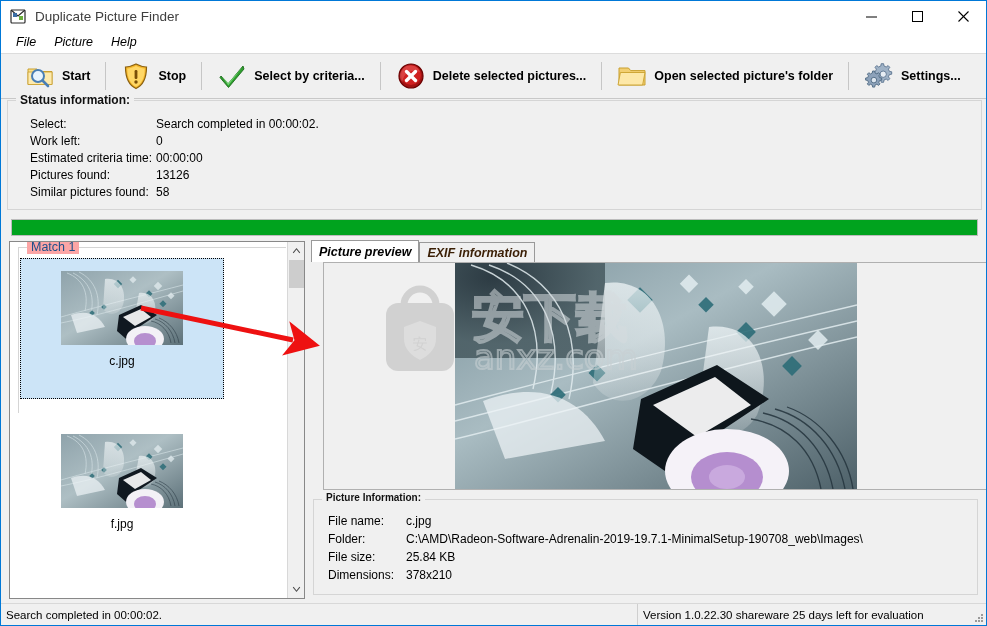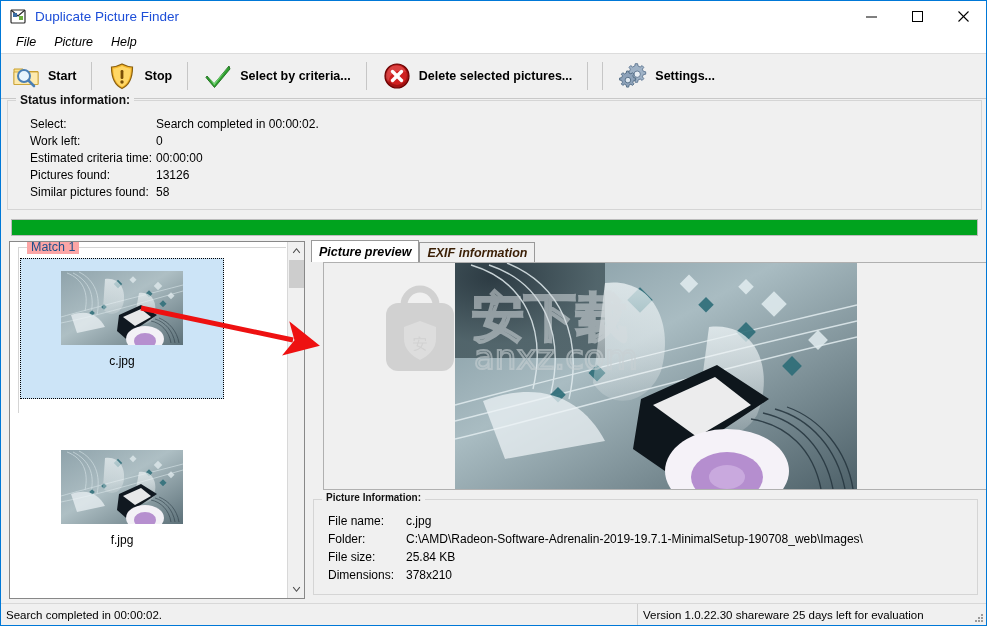--- a/index.html
+++ b/index.html
@@ -37,21 +37,21 @@
   .title-icon {
     margin-left: 8px;
     width: 18px;
     height: 18px;
     position: relative;
     flex: 0 0 auto;
   }
   .title-text {
     margin-left: 8px;
     font-size: 13.5px;
-    color: #1d4ed8;
+    color: #404040;
     font-family: "Liberation Sans", sans-serif;
     white-space: nowrap;
   }
   .win-buttons {
     position: absolute;
     right: 0;
     top: 0;
     height: 30px;
     display: flex;
   }
@@ -83,21 +83,21 @@
   }
 
   
   .toolbar {
     height: 46px;
     background: #f0f0f0;
     border-top: 1px solid #dcdcdc;
     border-bottom: 1px solid #c8c8c8;
     display: flex;
     align-items: center;
-    padding-left: 2px;
+    padding-left: 16px;
     box-sizing: border-box;
   }
   .tb-btn {
     display: flex;
     align-items: center;
     height: 38px;
     padding: 0 8px;
     white-space: nowrap;
   }
   .tb-label {
@@ -476,20 +476,29 @@
             <line x1="10.5" y1="10.5" x2="19.5" y2="19.5"></line>
             <line x1="19.5" y1="10.5" x2="10.5" y2="19.5"></line>
           </g>
         </svg>
       </span>
       <span class="tb-label">Delete selected pictures...</span>
     </div>
 
     <div class="tb-sep"></div>
 
+    <div class="tb-btn">
+      <span class="tb-ico">
+        <svg width="30" height="30" viewBox="0 0 30 30">
+          <path d="M2 7 h9.5 l2.2 2.6 h14.3 v14.4 h-26 z" fill="#f2cf72" stroke="#c9a02e" stroke-width="1"></path>
+          <path d="M3.4 11.5 h24.6 l-2.4 12.5 h-24.6 z" fill="#fde8a8" stroke="#c9a02e" stroke-width="0.9"></path>
+        </svg>
+      </span>
+      <span class="tb-label">Open selected picture's folder</span>
+    </div>
 
     <div class="tb-sep"></div>
 
     <div class="tb-btn">
       <span class="tb-ico">
         <svg width="30" height="30" viewBox="0 0 30 30">
           <g fill="#9fb2c6" stroke="#5b7490" stroke-width="0.9">
             <path d="M20 5 l2.2 1 1.9-1.4 1.7 1.7-1.4 1.9 1 2.2 2.3 .4v2.4l-2.3 .4-1 2.2 1.4 1.9-1.7 1.7-1.9-1.4-2.2 1-.4 2.3h-2.4l-.4-2.3-2.2-1-1.9 1.4-1.7-1.7 1.4-1.9-1-2.2-2.3-.4v-2.4l2.3-.4 1-2.2-1.4-1.9 1.7-1.7 1.9 1.4 2.2-1 .4-2.3h2.4z"></path>
           </g>
           <circle cx="19.2" cy="13.2" r="3.2" fill="#e8eef4" stroke="#5b7490" stroke-width="0.9"></circle>
@@ -583,21 +592,21 @@
           <g stroke="#2a3a44" stroke-width="0.7" fill="none" opacity="0.8">
             <path d="M90 50 C100 52 108 60 110 72"></path>
             <path d="M94 48 C104 51 112 60 114 72"></path>
             <path d="M98 47 C108 51 116 60 118 72"></path>
           </g>
         </svg>
       </div>
       <div class="thumb-name">c.jpg</div>
     </div>
 
-    <div class="thumb-cell" style="left:10px; top:196px; width:204px; height:141px;">
+    <div class="thumb-cell" style="left:10px; top:180px; width:204px; height:141px;">
       <div class="thumb-img">
         <svg width="122" height="74" viewBox="0 0 122 74" preserveAspectRatio="none">
           <rect width="122" height="74" fill="url(#tg1)"></rect>
           <g stroke="#d5e2e6" stroke-width="0.8" fill="none" opacity="0.8">
             <path d="M6 2 C22 8 28 22 24 40"></path>
             <path d="M12 2 C28 10 34 24 30 42"></path>
             <path d="M18 1 C34 9 40 25 36 44"></path>
             <path d="M0 46 C28 38 60 30 122 14"></path>
             <path d="M0 52 C30 46 66 36 122 20"></path>
           </g>

